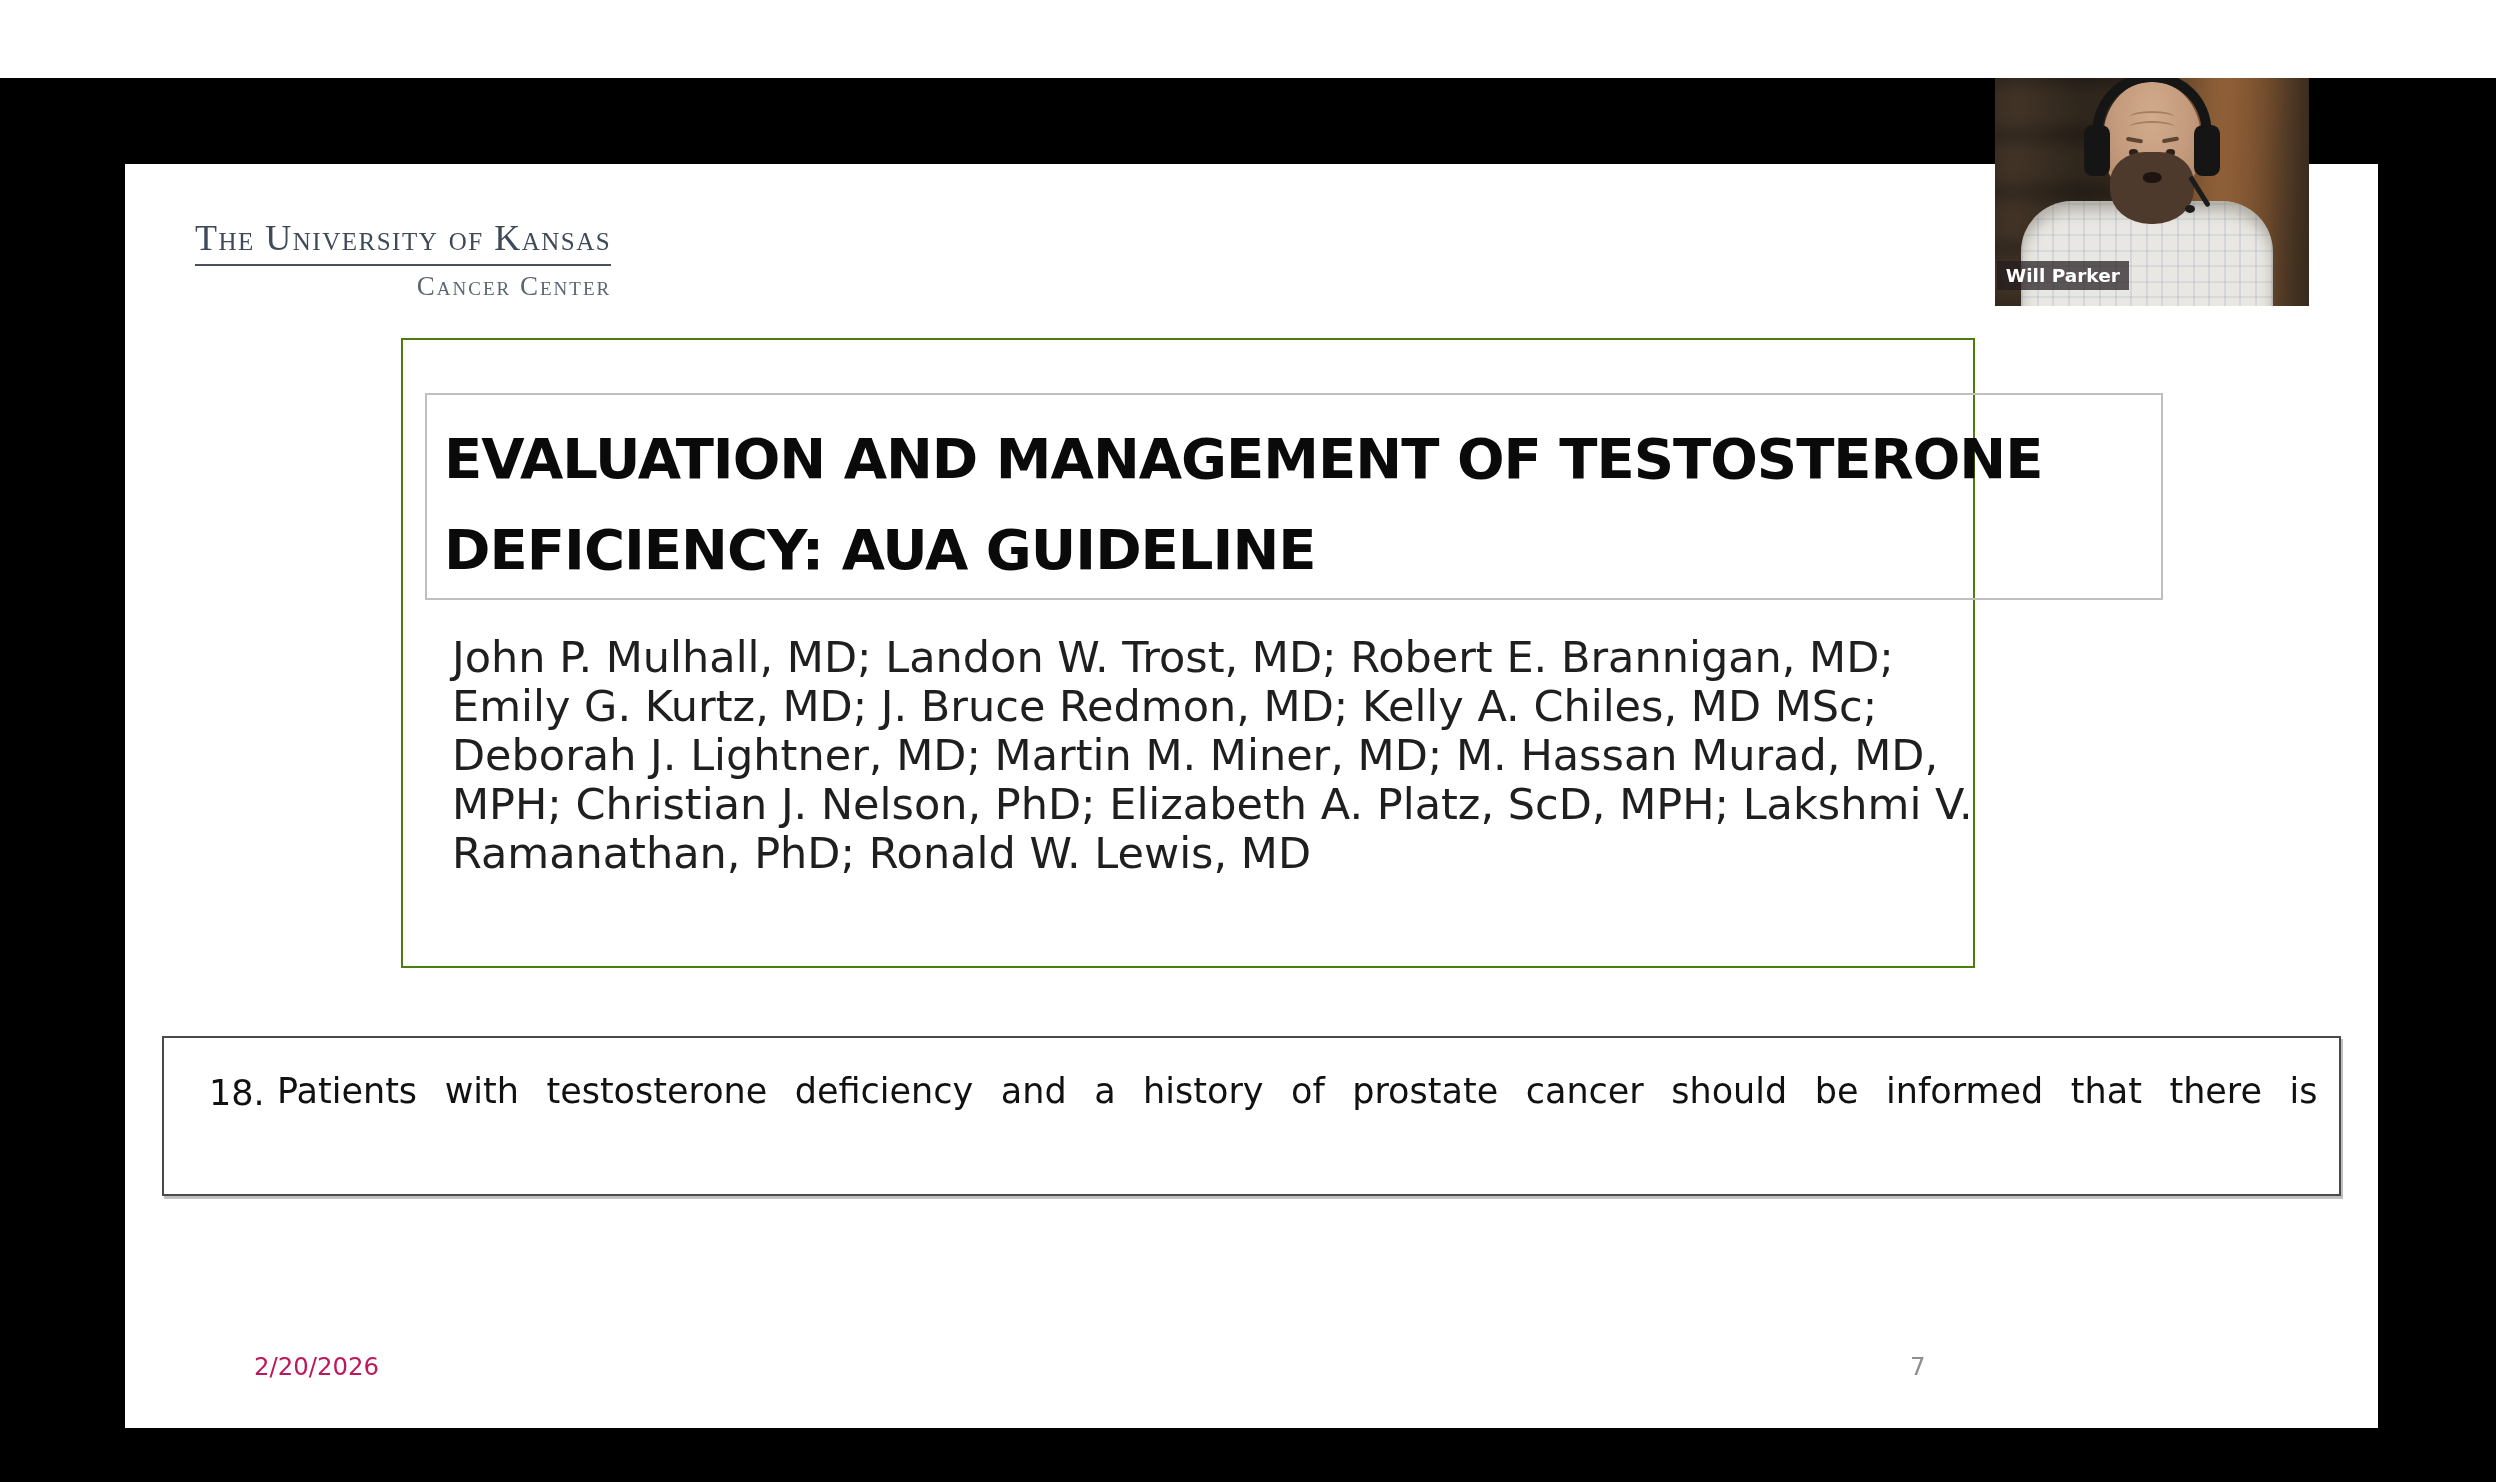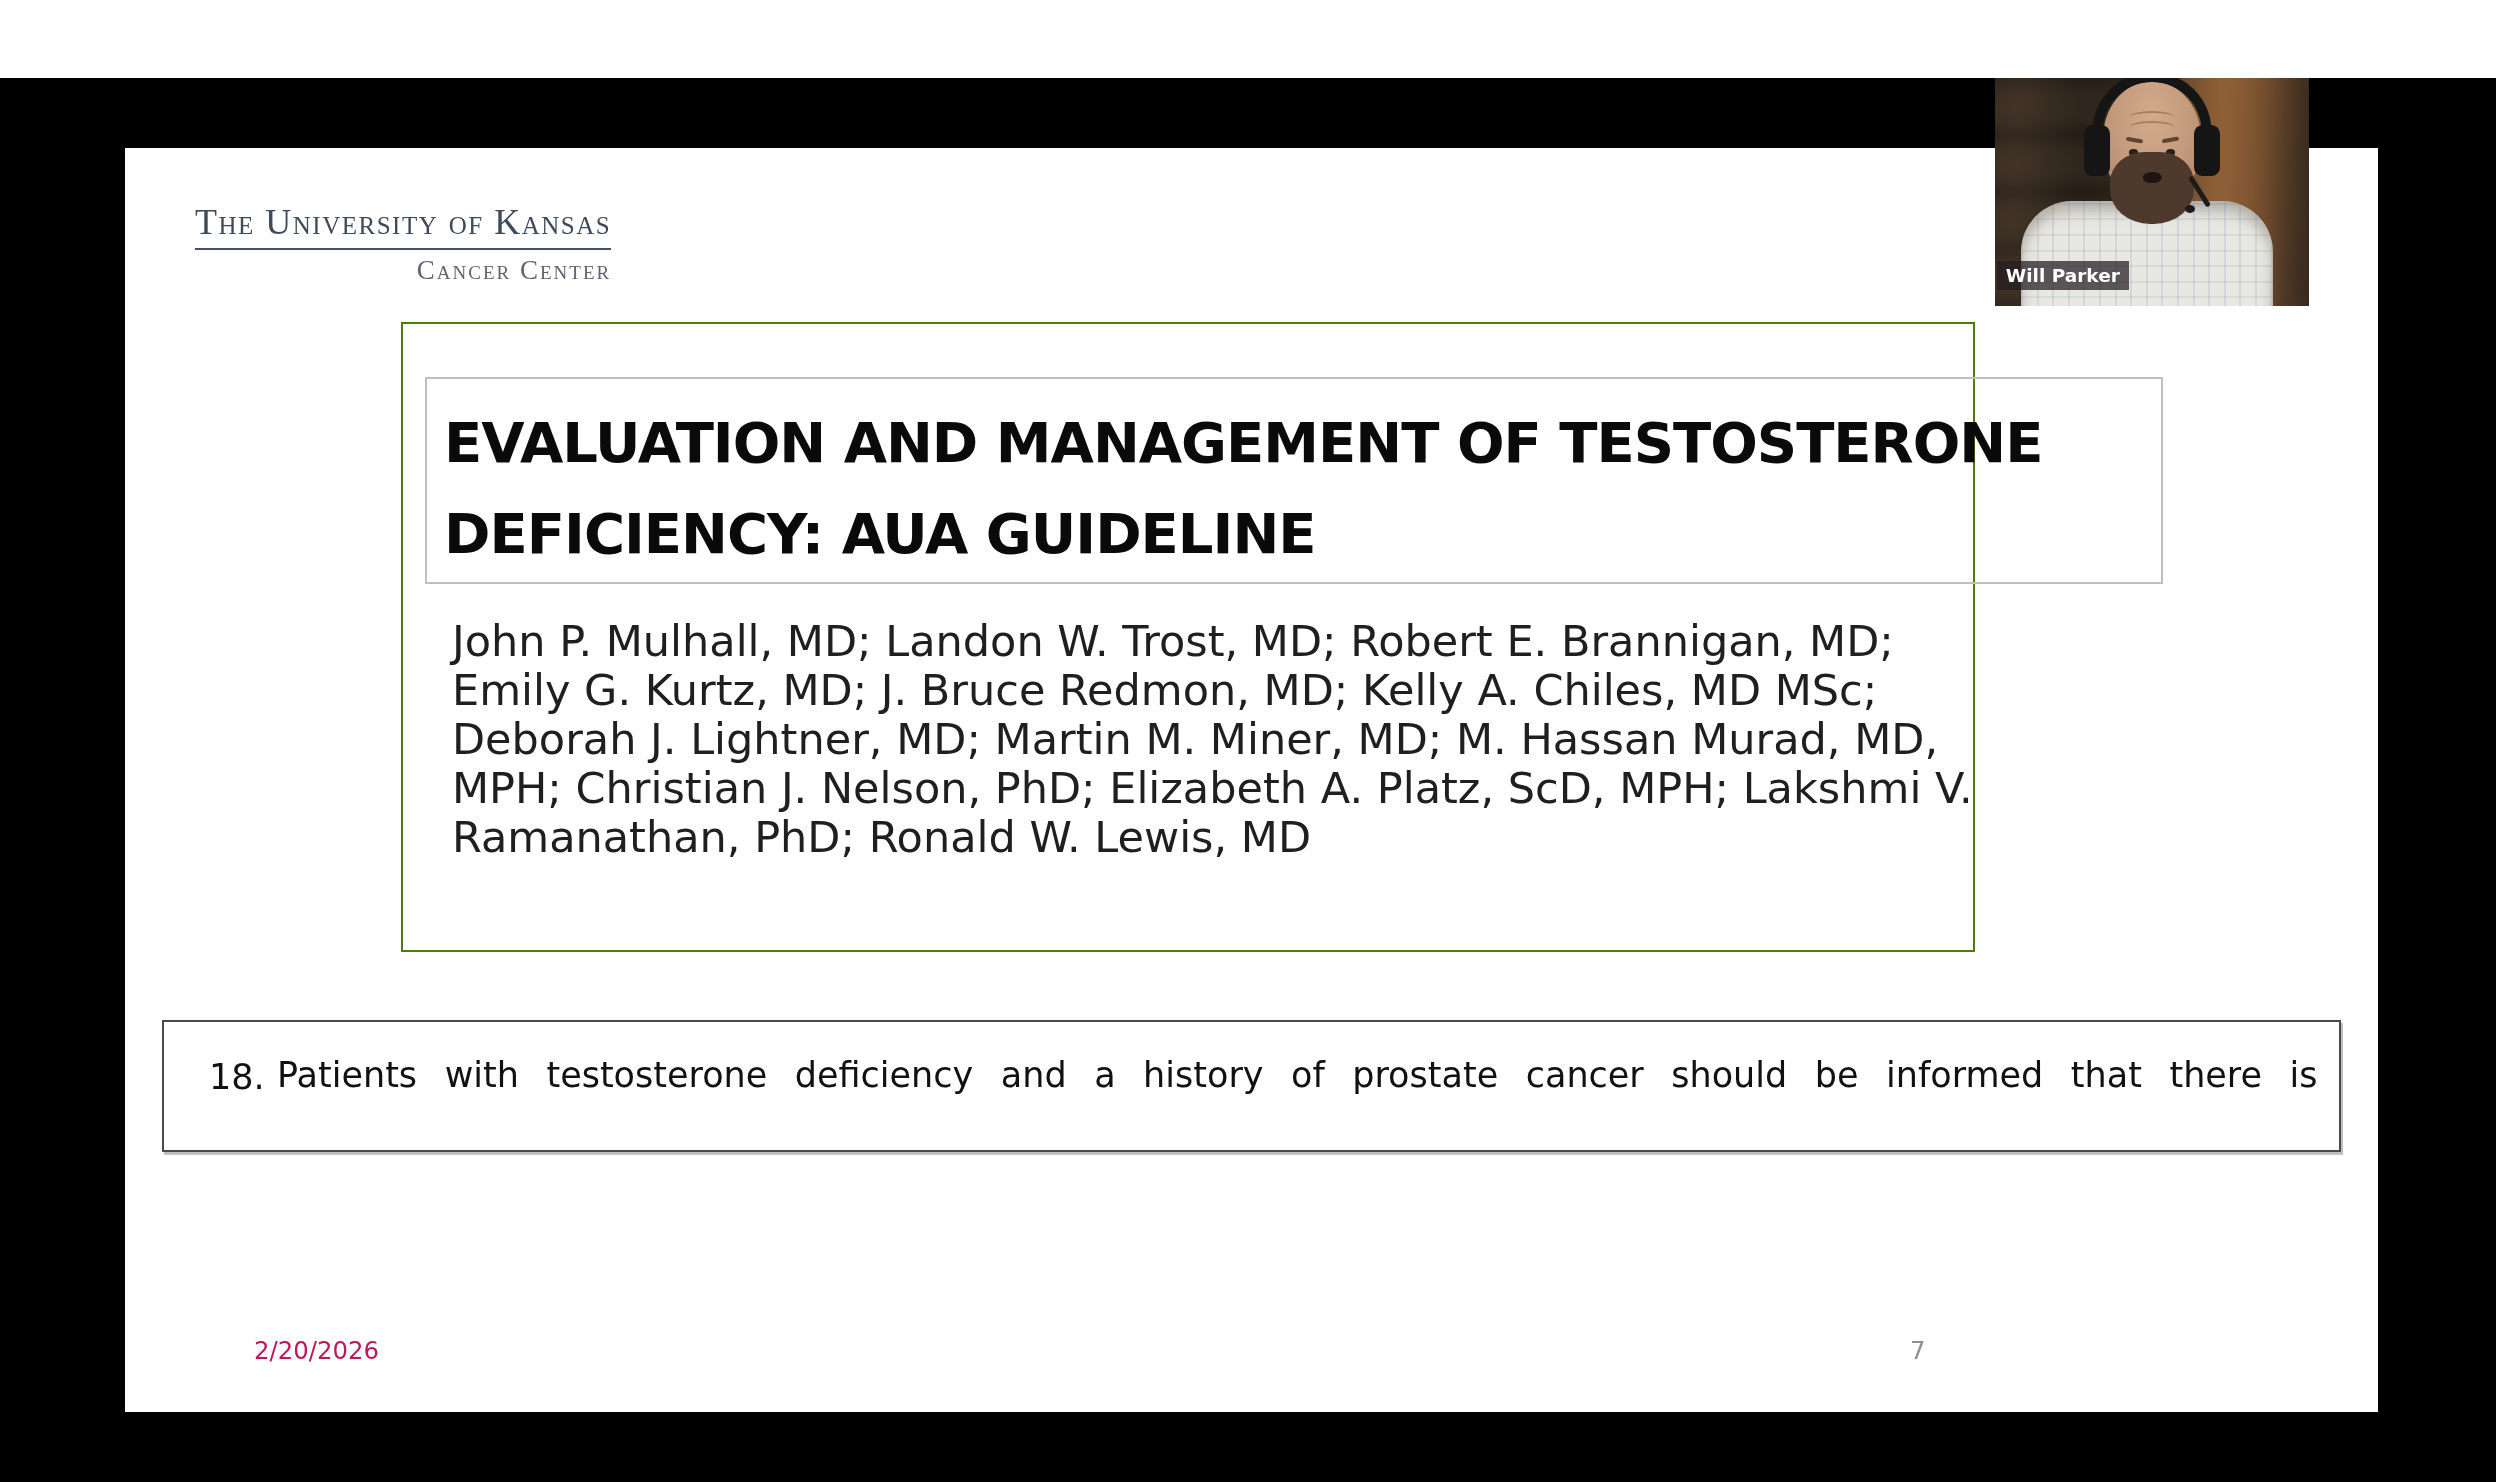--- a/index.html
+++ b/index.html
@@ -4,41 +4,41 @@
 <style>
   * { margin:0; padding:0; box-sizing:border-box; }
   html,body { background:#ffffff; }
   body { font-family:"DejaVu Sans", sans-serif; }
   .canvas { position:relative; width:2497px; height:1482px; background:#ffffff; overflow:hidden; }
 
   
   .video-frame { position:absolute; left:0; top:78px; width:2497px; height:1404px; background:#000; }
 
   
-  .slide { position:absolute; left:125px; top:70px; width:2253px; height:1264px; background:#ffffff; }
+  .slide { position:absolute; left:125px; top:86px; width:2253px; height:1264px; background:#ffffff; }
 
   
   .logo { position:absolute; left:70px; top:53px; text-align:center; }
   .logo-line1 { display:inline-block; font-family:"Liberation Serif", serif; font-variant:small-caps;
     font-size:36px; letter-spacing:1.5px; color:#3f4a59; padding-bottom:4.9px; border-bottom:2px solid #46505e; }
   .logo-line2 { font-family:"Liberation Serif", serif; font-variant:small-caps; font-size:27px;
     letter-spacing:2px; color:#5c6471; margin-top:4.9px; text-align:right; }
 
   
   .outer-box { position:absolute; left:228px; top:174px; width:1574px; height:630px;
     border:2px solid #4d7c0f; background:#fff;margin-left:48px; }
   .title-box { position:absolute; left:21.5px; top:53px; width:1738px; height:207px;
     border:2px solid #bfbfbf; padding:17.6px 0 0 17.6px; }
   .title-line { font-size:56px; font-weight:bold; letter-spacing:-1px; color:#0a0a0a;
     line-height:91px; white-space:nowrap; }
   .authors { position:absolute; left:49px; top:293px; }
   .authors-line { font-size:43px; line-height:49px; color:#1f1f1f; white-space:nowrap; }
 
   
-  .quote-box { position:absolute; left:37px; top:872px; width:2179px; height:132px;
+  .quote-box { position:absolute; left:37px; top:872px; width:2179px; height:160px;
     border:2.9px solid #4a4a4a; background:#fff; box-shadow:2px 2.9px 0 rgba(110,110,110,0.45); }
   .q-num { position:absolute; left:45px; top:35px; font-size:35px; color:#111; }
   .q-body { position:absolute; left:113px; right:21.5px; top:35px; }
   .q-line1 { font-size:35px; line-height:37px; color:#111; text-align:justify; text-align-last:justify; white-space:nowrap; }
   .q-line2 { font-size:35px; line-height:37px; color:#111; margin-top:23.4px; white-space:nowrap; }
 
   
   .footer-date { position:absolute; left:129px; top:1188px; font-size:24.4px; color:#be185d; }
   .footer-page { position:absolute; left:1785px; top:1188px; font-size:24.4px; color:#8f8f8f; }
 

